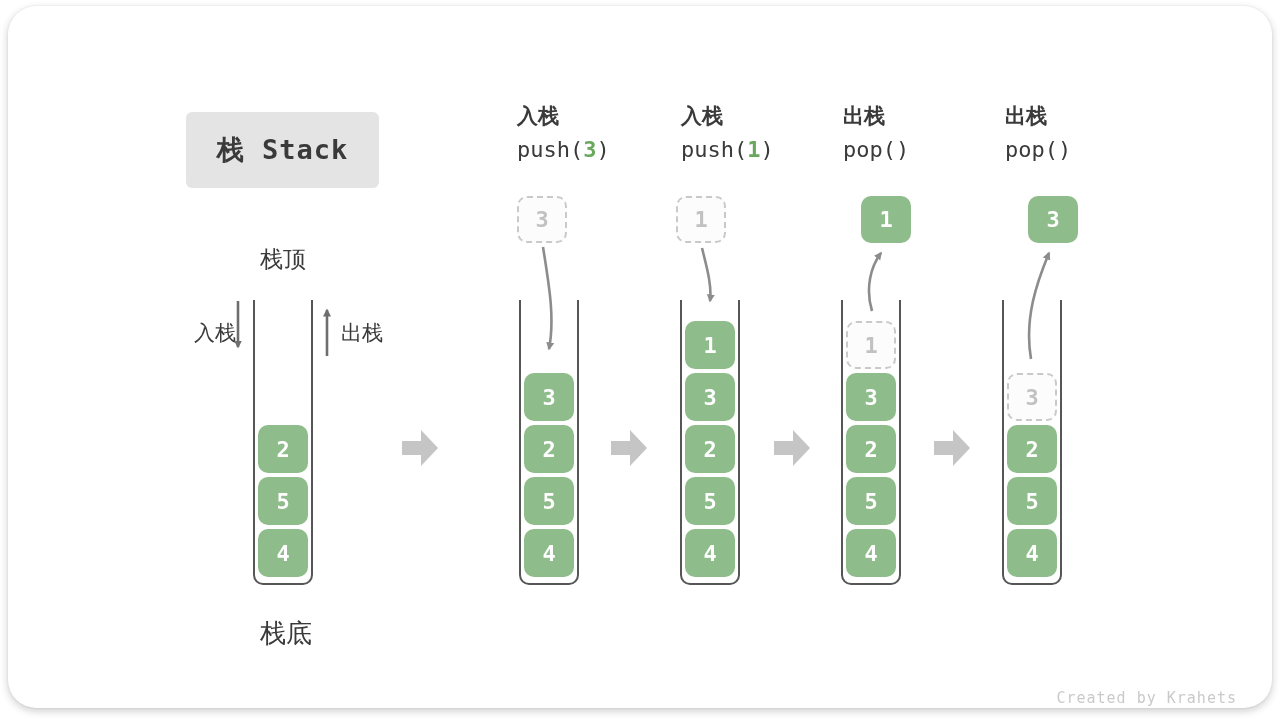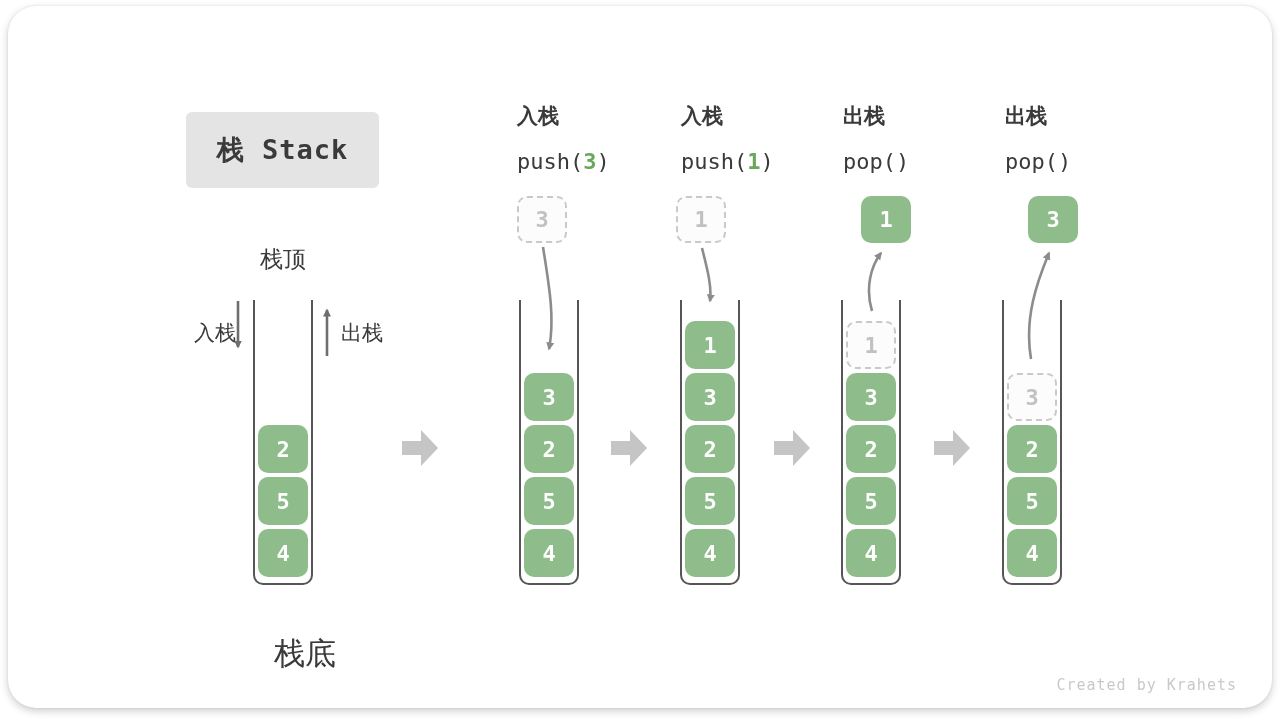--- a/index.html
+++ b/index.html
@@ -14,29 +14,29 @@
   }
   .title-box {
     position: absolute; left: 186px; top: 112px; width: 193px; height: 76px;
     background: var(--title-bg, #e4e4e4); border-radius: 6px;
     display: flex; align-items: center; justify-content: center;
     font-family: "DejaVu Sans Mono", monospace; font-weight: 700;
     font-size: 27px; color: var(--text-dark, #3a3a3a); letter-spacing: 1px;
   }
   .lbl { position: absolute; font-weight: 400; color: var(--text-dark, #3a3a3a); }
   .top-lbl    { left: 233px; top: 244px; width: 100px; text-align: center; font-size: 23px; }
-  .bottom-lbl { left: 236px; top: 633px; width: 100px; text-align: right; font-size: 31px; }
+  .bottom-lbl { left: 236px; top: 616px; width: 100px; text-align: center; font-size: 26px; }
   .push-lbl   { left: 151px; top: 319px; width: 85px; text-align: right; font-size: 21px; }
   .pop-lbl    { left: 341px; top: 319px; width: 85px; text-align: left;  font-size: 21px; }
   .col-header { position: absolute; top: 106px; }
   .col-header .op {
     font-weight: 700; font-size: 21px; color: var(--text-dark, #3a3a3a); line-height: 1;
   }
   .col-header .code {
-    margin-top: 24px; font-family: "DejaVu Sans Mono", monospace;
+    margin-top: 12px; font-family: "DejaVu Sans Mono", monospace;
     font-size: 22px; color: var(--text-dark, #3a3a3a); line-height: 1; text-align: right;
   }
   .col-header .code .arg { color: var(--arg-green, #69a85c); font-weight: 700; }
   .well {
     position: absolute; top: 300px; height: 285px; width: 60px; box-sizing: border-box;
     border-left: 2px solid var(--wall, #565656);
     border-right: 2px solid var(--wall, #565656);
     border-bottom: 2px solid var(--wall, #565656);
     border-radius: 0 0 10px 10px;
   }
@@ -46,21 +46,21 @@
     font-family: "DejaVu Sans Mono", monospace; font-weight: 700; font-size: 22px;
   }
   .cell.solid { background: var(--box-green, #8fbc8b); color: #ffffff; }
   .cell.ghost {
     background: #fcfcfc; border: 2px dashed var(--ghost-border, #c9c9c9);
     color: var(--ghost-text, #c1c1c1);
   }
   .floating { top: 196px; height: 47px; }
   #overlay { position: absolute; left: 0; top: 0; pointer-events: none; }
   .watermark {
-    position: absolute; right: 43px; bottom: 26px;
+    position: absolute; right: 43px; bottom: 13px;
     font-family: "DejaVu Sans Mono", monospace; font-size: 15px;
     letter-spacing: 1px; color: #c9c9c9; margin-top: 44px;
   }
 </style>
 </head>
 <body>
 
 <div id="stage">
   <div id="card"></div>
 

